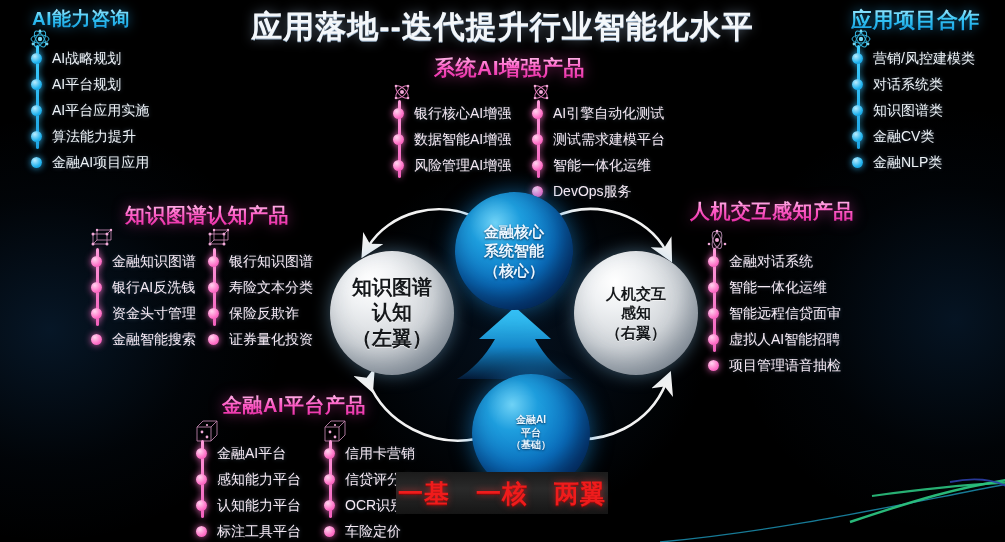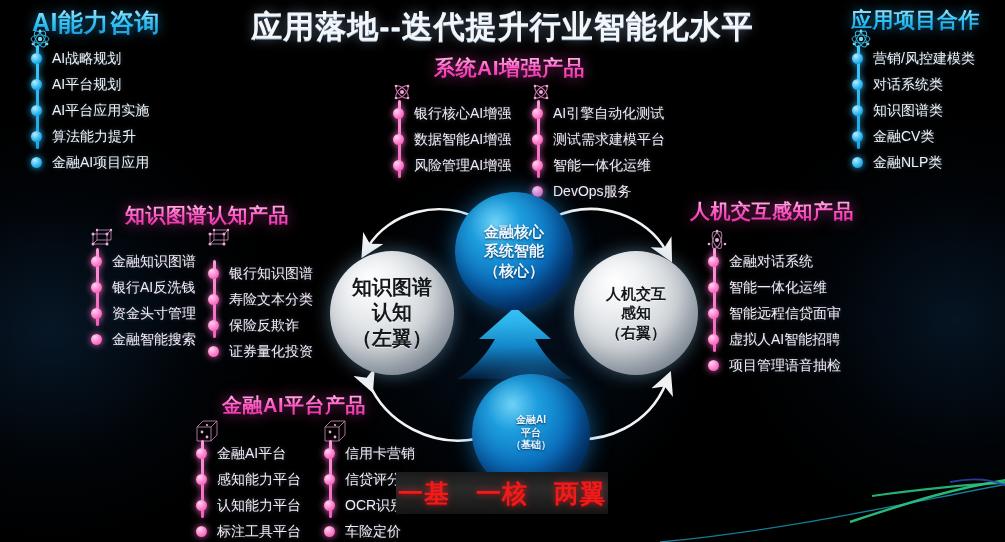--- a/index.html
+++ b/index.html
@@ -160,21 +160,21 @@
 
   <svg class="bg-curve" style="left:620px;top:430px;" width="400" height="115" viewBox="0 0 400 115">
     <path d="M 40 112 C 170 100 290 72 398 52" fill="none" stroke="#1b8fb0" stroke-width="1.4" opacity=".85"></path>
     <path d="M 230 92 C 290 72 340 56 400 48" fill="none" stroke="#2bc27f" stroke-width="2.4" opacity=".95"></path>
     <path d="M 252 66 C 310 58 350 54 400 52" fill="none" stroke="#2bc27f" stroke-width="2.2" opacity=".9"></path>
     <path d="M 330 52 C 360 46 380 50 396 62" fill="none" stroke="#2c3fa8" stroke-width="1.8" opacity=".9"></path>
   </svg>
 
   <div class="main-title">应用落地--迭代提升行业智能化水平</div>
 
-  <div class="head cyan" style="left:32px;top:6px;font-size:25px;">AI能力咨询</div>
+  <div class="head cyan" style="left:32px;top:6px;font-size:19px;">AI能力咨询</div>
 
   <svg class="node-icon" style="left:26px;top:26px;" viewBox="0 0 28 28">
     <g stroke="#3fd0ff" stroke-width="1" fill="none" opacity=".9">
       <ellipse cx="14" cy="13" rx="9" ry="4" transform="rotate(60 14 13)"></ellipse>
       <ellipse cx="14" cy="13" rx="9" ry="4" transform="rotate(-60 14 13)"></ellipse>
       <ellipse cx="14" cy="13" rx="9" ry="4"></ellipse>
     </g>
     <circle cx="14" cy="13" r="2.2" fill="#7fe3ff"></circle>
     <circle cx="14" cy="5" r="1.4" fill="#7fe3ff"></circle>
     <circle cx="7" cy="18" r="1.4" fill="#7fe3ff"></circle>
@@ -342,21 +342,21 @@
     <div class="item" style="height:26px;">
       <span class="dot pink"></span>
       <span class="item-label pinkish">资金头寸管理</span>
     </div>
     <div class="item" style="height:26px;">
       <span class="dot pink"></span>
       <span class="item-label pinkish">金融智能搜索</span>
     </div>
   </div>
 
-  <div class="col" style="left:213px;top:260px;">
+  <div class="col" style="left:213px;top:248px;">
     <div class="rail pink" style="height:78px;"></div>
     <div class="item" style="height:26px;">
       <span class="dot pink"></span>
       <span class="item-label pinkish">银行知识图谱</span>
     </div>
     <div class="item" style="height:26px;">
       <span class="dot pink"></span>
       <span class="item-label pinkish">寿险文本分类</span>
     </div>
     <div class="item" style="height:26px;">

